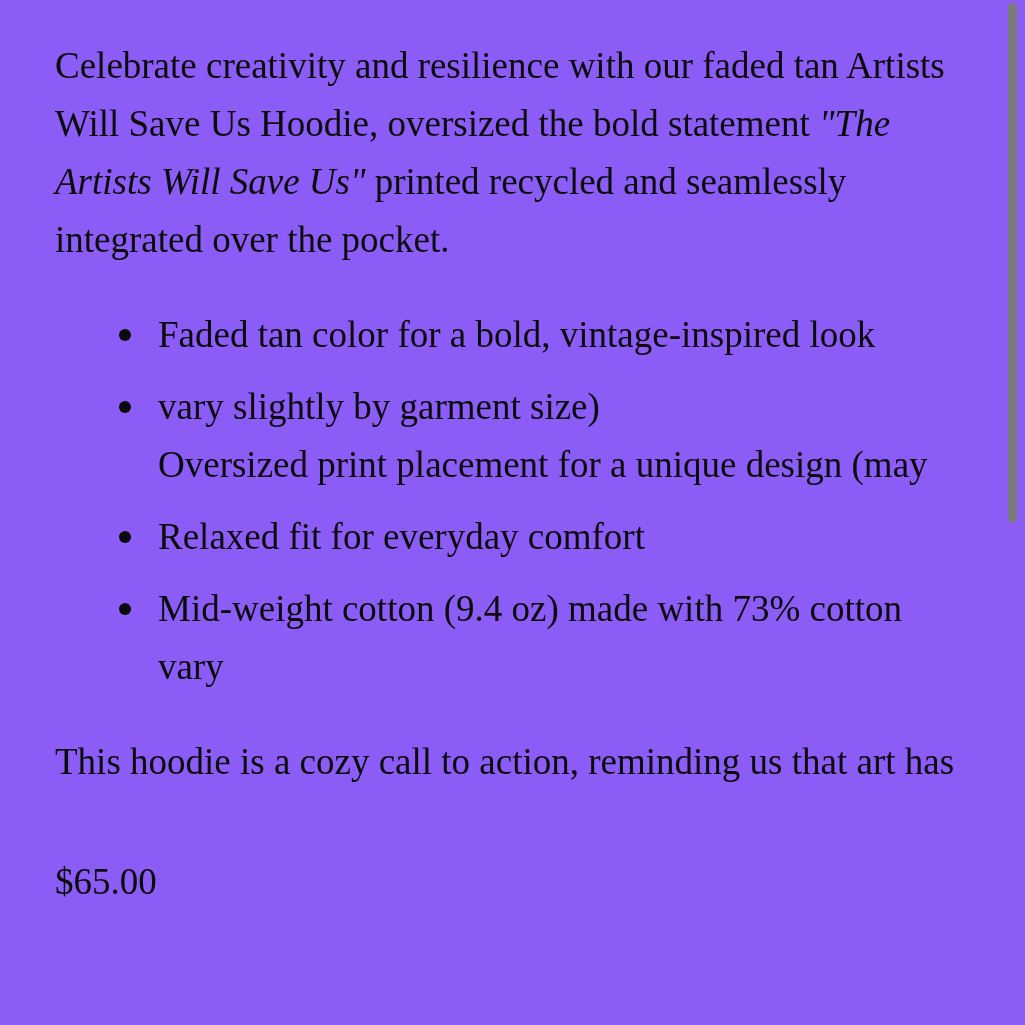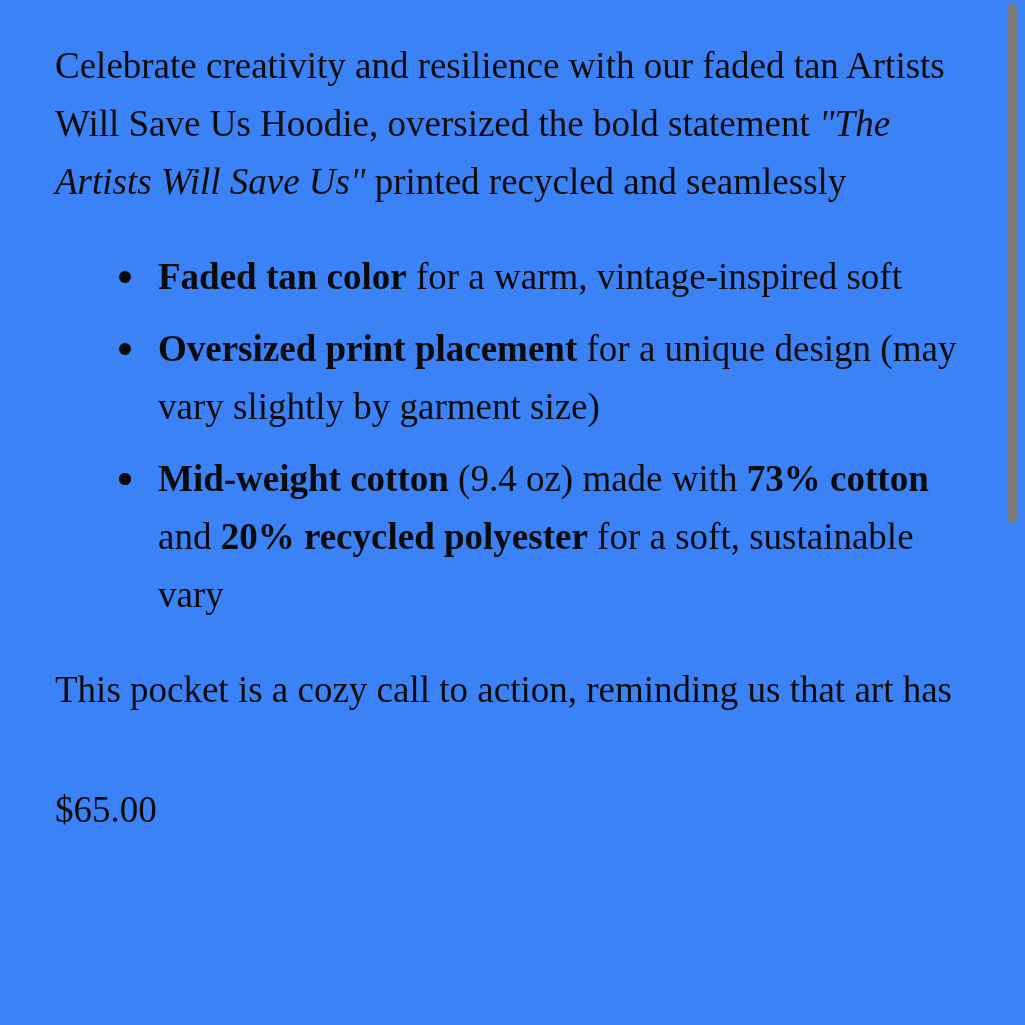--- a/index.html
+++ b/index.html
@@ -4,36 +4,36 @@
 <style>
   html, body {
     margin: 0;
     padding: 0;
     background: #fcfcfc;
   }
   .page {
     position: relative;
     width: 1025px;
     height: 1025px;
-    background: #3b82f6;
+    background: #8b5cf6;
     overflow: hidden;
     font-family: "Liberation Serif", "DejaVu Serif", serif;
     color: #0b0b0b;
   }
   .content {
     position: absolute;
     top: 0;
     left: 0;
     padding: 37px 0 0 55px;
     font-size: 37px;
     line-height: 58px;
   }
   .para { margin: 0; }
   .line { white-space: nowrap; }
-  .seg-b { font-weight: bold; }
+  .seg-b { font-weight: normal; }
   .seg-i { font-style: italic; }
   .features {
     list-style: none;
     margin: 37px 0;
     padding: 0;
   }
   .feature-item {
     position: relative;
     padding-left: 103px;
     margin-top: 14px;
@@ -63,40 +63,41 @@
 </style>
 </head>
 <body>
 
 <div class="page">
   <div class="content">
     <div class="para">
         <div class="line"><span class="">Celebrate creativity and resilience with our faded tan Artists</span></div>
         <div class="line"><span class="">Will Save Us Hoodie, oversized the bold statement </span><span class=" seg-i">"The</span></div>
         <div class="line"><span class=" seg-i">Artists Will Save Us"</span><span class=""> printed recycled and seamlessly</span></div>
+        <div class="line"><span class="">integrated over the pocket.</span></div>
       </div>
     <ul class="features">
         <li class="feature-item">
           <span class="bullet"></span>
-          <div class="line"><span class=" seg-b">Faded tan color</span><span class=""> for a warm, vintage-inspired soft</span></div>
+          <div class="line"><span class=" seg-b">Faded tan color</span><span class=""> for a bold, vintage-inspired look</span></div>
         </li>
         <li class="feature-item">
           <span class="bullet"></span>
+          <div class="line"><span class="">vary slightly by garment size)</span></div>
           <div class="line"><span class=" seg-b">Oversized print placement</span><span class=""> for a unique design (may</span></div>
-          <div class="line"><span class="">vary slightly by garment size)</span></div>
         </li>
         <li class="feature-item">
           <span class="bullet"></span>
+          <div class="line"><span class=" seg-b">Relaxed fit</span><span class=""> for everyday comfort</span></div>
         </li>
         <li class="feature-item">
           <span class="bullet"></span>
           <div class="line"><span class=" seg-b">Mid-weight cotton</span><span class=""> (9.4 oz) made with </span><span class=" seg-b">73% cotton</span></div>
-          <div class="line"><span class="">and </span><span class=" seg-b">20% recycled polyester</span><span class=""> for a soft, sustainable</span></div>
           <div class="line"><span class="">vary</span></div>
         </li>
       </ul>
     <div class="para">
-        <div class="line"><span class="">This pocket is a cozy call to action, reminding us that art has</span></div>
+        <div class="line"><span class="">This hoodie is a cozy call to action, reminding us that art has</span></div>
       </div>
     <div class="price">$65.00</div>
   </div>
   <div class="scrollbar-thumb"></div>
 </div>
 
 </body></html>

